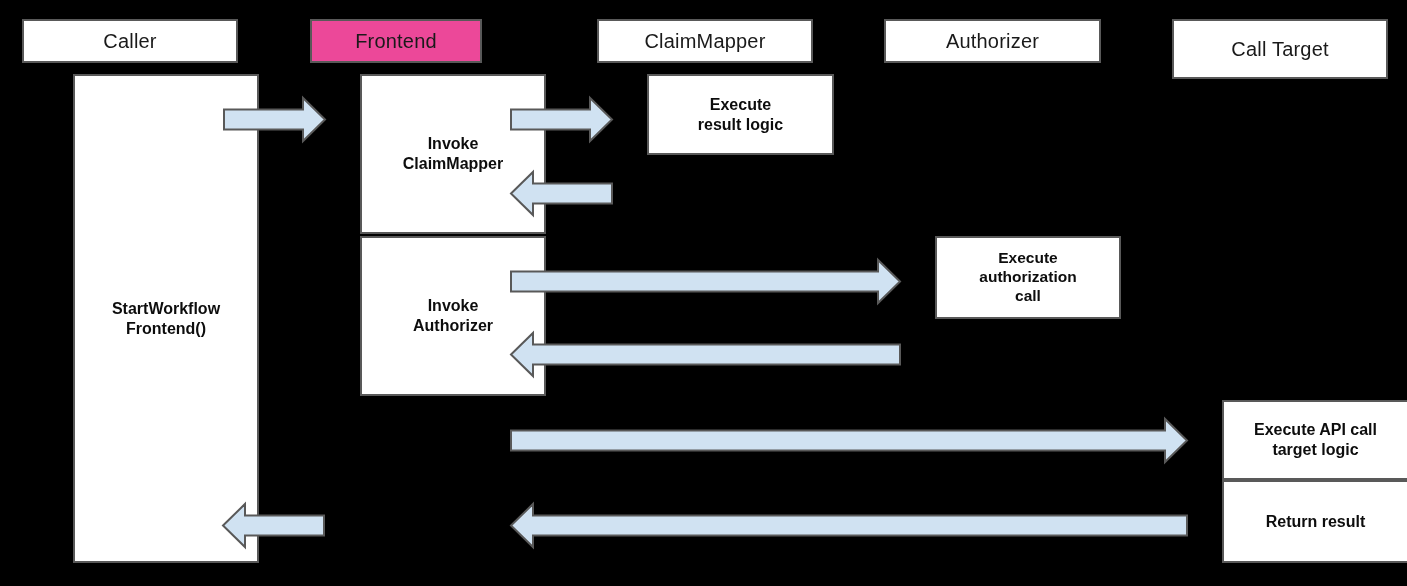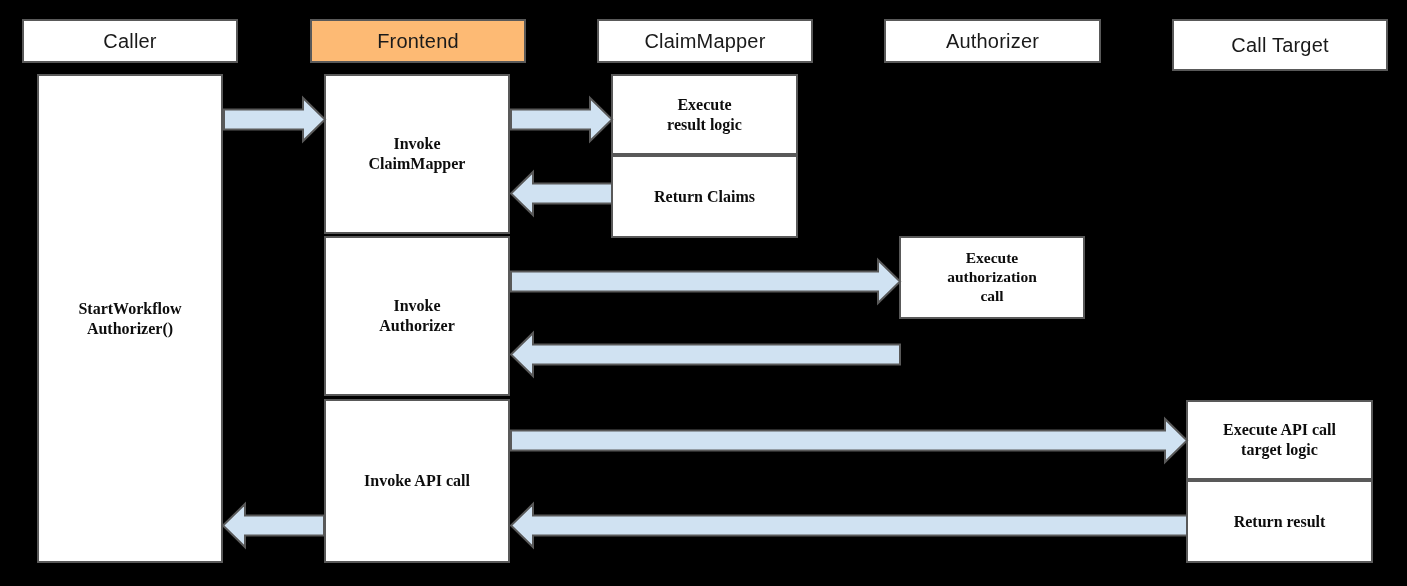--- a/index.html
+++ b/index.html
@@ -30,62 +30,57 @@
   .act-box{
     position:absolute;
     background:#ffffff;
     border:2px solid #595959;
     box-sizing:border-box;
     display:flex;
     align-items:center;
     justify-content:center;
     text-align:center;
     color:#0d0d0d;
-    font-family:Liberation Serif, serif;
+    font-family:Liberation Sans, sans-serif;
     font-weight:bold;
     font-size:16px;
     line-height:1.22;
     padding:16px 6px;
+    margin-left:36px;
   }
   .act-label{font-size:16px;}
   .act-box.sm .act-label{font-size:15.5px;}
   
   .arrow{position:absolute;}
   .arrow svg{display:block;width:100%;height:100%;overflow:visible;}
 </style>
 </head>
 <body>
 
 <div id="canvas" style="background: rgb(0, 0, 0);">
     <div class="head-box" style="left: 22px; top: 19px; width: 216px; height: 44px; background: rgb(255, 255, 255); border-color: rgb(89, 89, 89);">Caller</div>
     <div class="act-box" style="left: 37px; top: 74px; width: 186px; height: 489px; background: rgb(255, 255, 255); border-color: rgb(89, 89, 89); align-items: center;">
-      <div class="act-label"><span>StartWorkflow</span><br><span>Authorizer()</span></div>
+      <div class="act-label"><span>StartWorkflow</span><br><span>Frontend()</span></div>
     </div>
-    <div class="head-box" style="left: 310px; top: 19px; width: 216px; height: 44px; background: #fdba74; border-color: rgb(89, 89, 89);">Frontend</div>
+    <div class="head-box" style="left: 310px; top: 19px; width: 172px; height: 44px; background: #ec4899; border-color: rgb(89, 89, 89);">Frontend</div>
     <div class="act-box" style="left: 324px; top: 74px; width: 186px; height: 160px; background: rgb(255, 255, 255); border-color: rgb(89, 89, 89);">
       <div class="act-label"><span>Invoke</span><br><span>ClaimMapper</span></div>
     </div>
     <div class="act-box" style="left: 324px; top: 236px; width: 186px; height: 160px; background: rgb(255, 255, 255); border-color: rgb(89, 89, 89);">
       <div class="act-label"><span>Invoke</span><br><span>Authorizer</span></div>
     </div>
-    <div class="act-box" style="left: 324px; top: 399px; width: 186px; height: 164px; background: rgb(255, 255, 255); border-color: rgb(89, 89, 89);">
-      <div class="act-label"><span>Invoke API call</span></div>
-    </div>
     <div class="head-box" style="left: 597px; top: 19px; width: 216px; height: 44px; background: rgb(255, 255, 255); border-color: rgb(89, 89, 89);">ClaimMapper</div>
     <div class="act-box" style="left: 611px; top: 74px; width: 187px; height: 81px; background: rgb(255, 255, 255); border-color: rgb(89, 89, 89);">
       <div class="act-label"><span>Execute</span><br><span>result logic</span></div>
-    </div>
-    <div class="act-box" style="left: 611px; top: 155px; width: 187px; height: 83px; background: rgb(255, 255, 255); border-color: rgb(89, 89, 89);">
-      <div class="act-label"><span>Return Claims</span></div>
     </div>
     <div class="head-box" style="left: 884px; top: 19px; width: 217px; height: 44px; background: rgb(255, 255, 255); border-color: rgb(89, 89, 89);">Authorizer</div>
     <div class="act-box sm" style="left: 899px; top: 236px; width: 186px; height: 83px; background: rgb(255, 255, 255); border-color: rgb(89, 89, 89);">
       <div class="act-label"><span>Execute</span><br><span>authorization</span><br><span>call</span></div>
     </div>
-    <div class="head-box" style="left: 1172px; top: 19px; width: 216px; height: 52px; background: rgb(255, 255, 255); border-color: rgb(89, 89, 89);">Call Target</div>
+    <div class="head-box" style="left: 1172px; top: 19px; width: 216px; height: 60px; background: rgb(255, 255, 255); border-color: rgb(89, 89, 89);">Call Target</div>
     <div class="act-box" style="left: 1186px; top: 400px; width: 187px; height: 80px; background: rgb(255, 255, 255); border-color: rgb(89, 89, 89);">
       <div class="act-label"><span>Execute API call</span><br><span>target logic</span></div>
     </div>
     <div class="act-box" style="left: 1186px; top: 480px; width: 187px; height: 83px; background: rgb(255, 255, 255); border-color: rgb(89, 89, 89);">
       <div class="act-label"><span>Return result</span></div>
     </div>
     <div class="arrow" style="left: 224px; top: 98px; width: 101px; height: 43px;">
       <svg viewBox="0 0 101 43" preserveAspectRatio="none">
         <polygon points="0,11.610000000000001 79,11.610000000000001 79,0 101,21.5 79,43 79,31.39 0,31.39" fill="#d0e2f2" stroke="#595959" stroke-width="2" stroke-linejoin="miter" vector-effect="non-scaling-stroke"></polygon>
       </svg>

